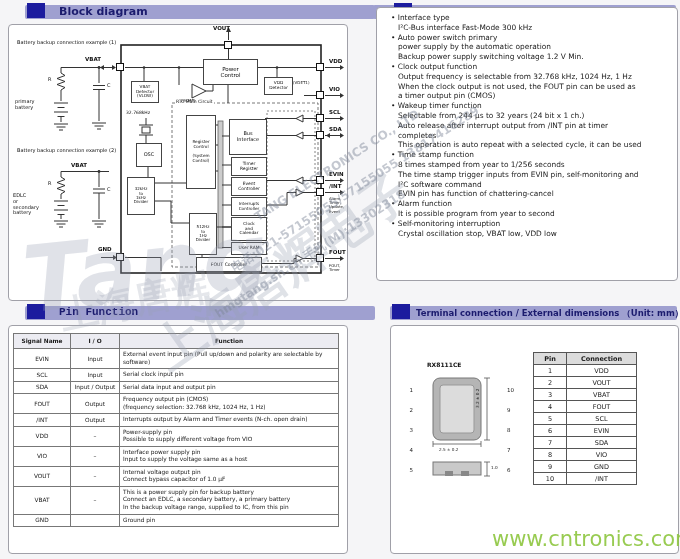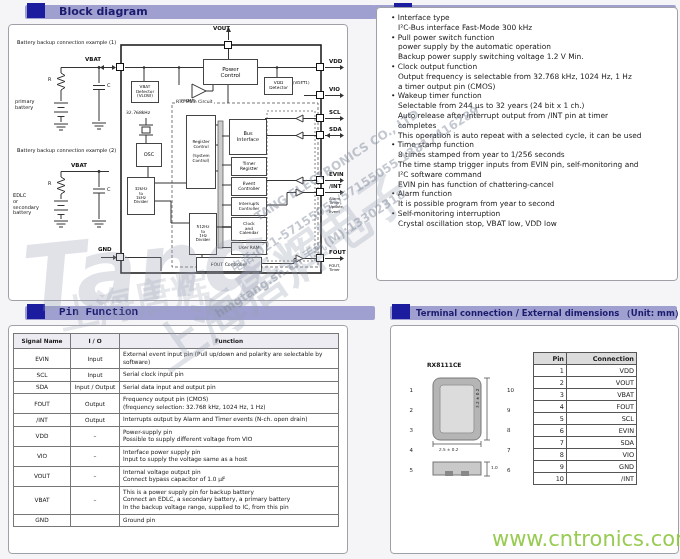--- a/index.html
+++ b/index.html
@@ -26,21 +26,21 @@
   .ov-line{font-size:7.4px;line-height:9.8px;color:#1a1a1a;white-space:nowrap;padding-left:7px;}
   
   table{border-collapse:collapse;}
   .pf{position:absolute;left:4px;top:7px;width:326px;font-size:5.8px;color:#1a1a1a;}
   .pf th,.pf td{border:1px solid #777;padding:2px 3px;vertical-align:middle;}
   .pf th{background:#ececf2;font-weight:bold;text-align:center;height:10px;}
   .pf .c-name,.pf .c-io{text-align:center;white-space:nowrap;}
   .pf .c-func{white-space:pre-line;line-height:1.3;}
   
   .tt{position:absolute;left:142px;top:26px;width:104px;font-size:6.5px;color:#1a1a1a;}
-  .tt th,.tt td{border:1px solid #555;padding:1.5px 2px;text-align:right;}
+  .tt th,.tt td{border:1px solid #555;padding:1.5px 2px;text-align:center;}
   .tt th{background:#dcdcdc;font-weight:bold;}
   .pkg-col{position:absolute;font-size:5.5px;color:#222;line-height:20px;text-align:right;width:12px;}
   .dim{position:absolute;font-size:4.2px;color:#222;white-space:nowrap;}
   
   .wm{position:absolute;transform-origin:0 0;white-space:nowrap;pointer-events:none;font-weight:bold;}
   #wm-logo{left:18px;top:228px;font-size:92px;font-style:italic;color:#9aa1b4;opacity:.30;transform:rotate(-6deg);}
   #wm-cn-large{left:140px;top:330px;font-size:50px;color:#98a0b2;opacity:.30;transform:rotate(-35deg);}
   #wm-cn-small{left:55px;top:292px;font-size:38px;color:#9aa1b4;opacity:.25;transform:rotate(-12deg);}
   #wm-line1{left:252px;top:212px;font-size:12px;color:#7d8698;opacity:.45;transform:rotate(-33deg);}
   #wm-line2{left:228px;top:262px;font-size:12px;color:#7d8698;opacity:.45;transform:rotate(-33deg);}
@@ -188,27 +188,28 @@
     <div class="tiny" style="left:172px;top:74px;">(VCMP)</div>
   </div>
 
   <div class="panel" style="left:376px;top:7px;width:300px;height:272px;">
     <div class="ov">
         <div class="ov-item">
           <div class="ov-title">Interface type</div>
           <div class="ov-line">I²C-Bus interface Fast-Mode 300 kHz</div>
         </div>
         <div class="ov-item">
-          <div class="ov-title">Pull power switch function</div>
+          <div class="ov-title">Auto power switch primary</div>
           <div class="ov-line">power supply by the automatic operation</div>
           <div class="ov-line">Backup power supply switching voltage 1.2 V Min.</div>
         </div>
         <div class="ov-item">
           <div class="ov-title">Clock output function</div>
           <div class="ov-line">Output frequency is selectable from 32.768 kHz, 1024 Hz, 1 Hz</div>
+          <div class="ov-line">When the clock output is not used, the FOUT pin can be used as</div>
           <div class="ov-line">a timer output pin (CMOS)</div>
         </div>
         <div class="ov-item">
           <div class="ov-title">Wakeup timer function</div>
           <div class="ov-line">Selectable from 244 μs to 32 years (24 bit x 1 ch.)</div>
           <div class="ov-line">Auto release after interrupt output from /INT pin at timer</div>
           <div class="ov-line">completes</div>
           <div class="ov-line">This operation is auto repeat with a selected cycle, it can be used</div>
         </div>
         <div class="ov-item">

